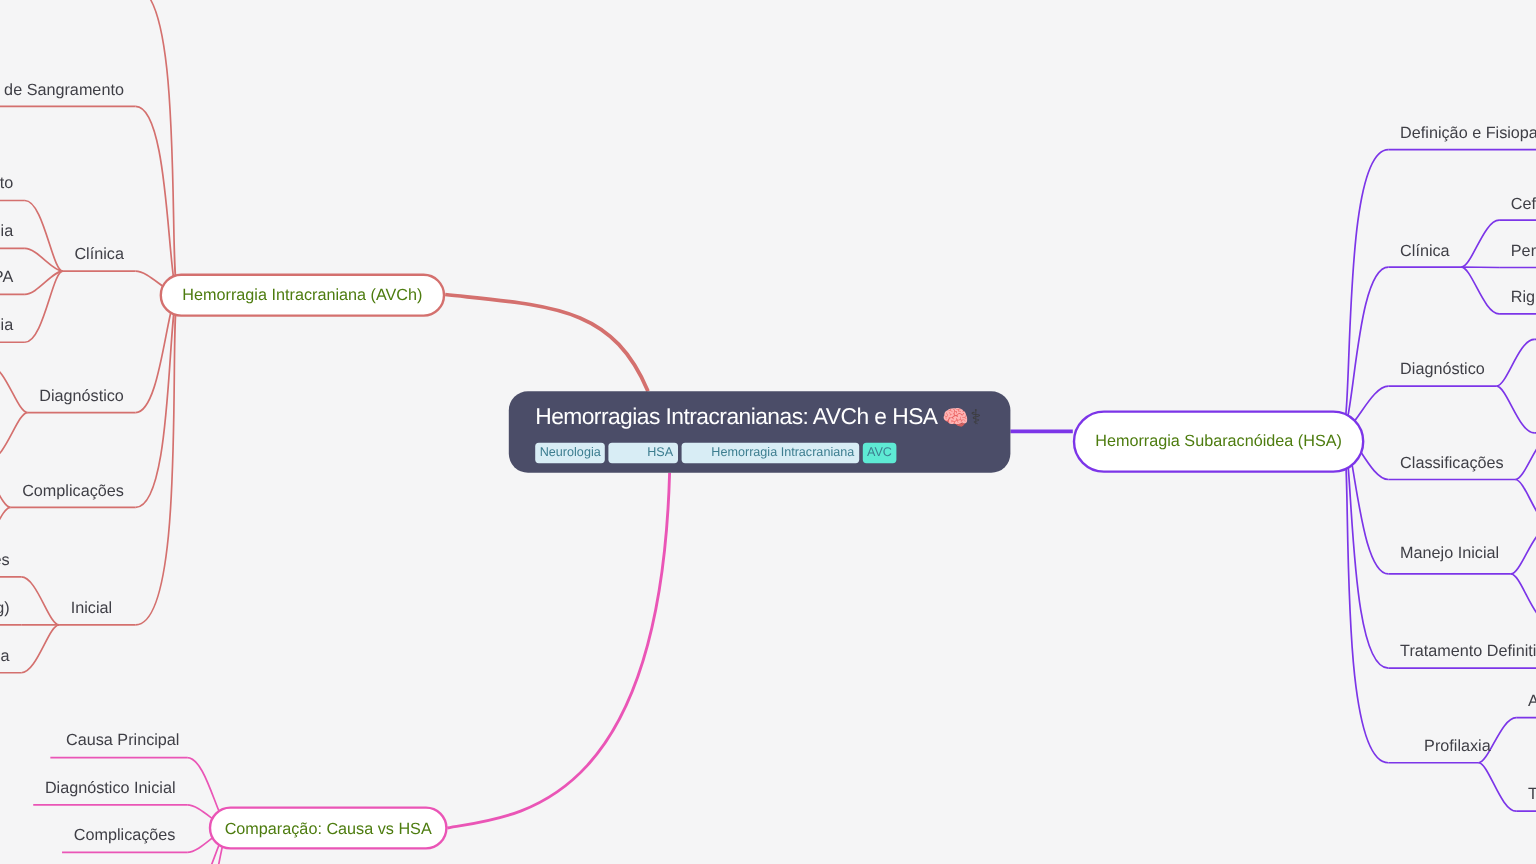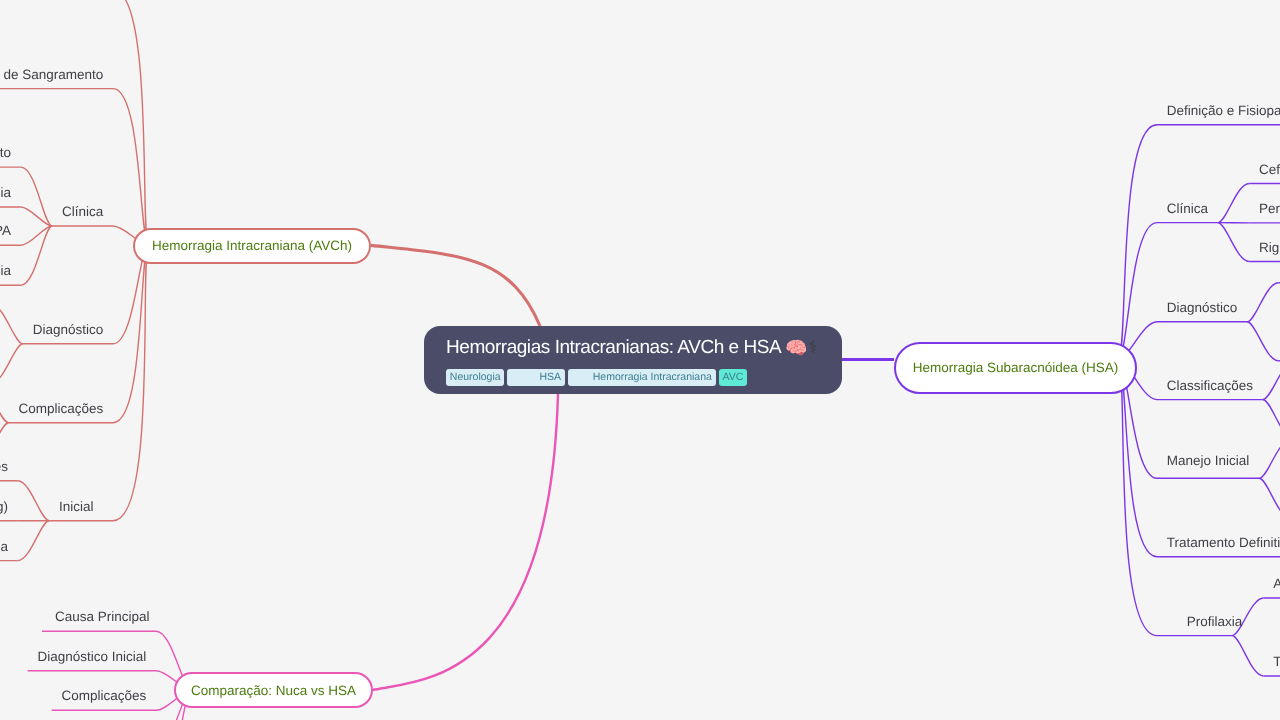--- a/index.html
+++ b/index.html
@@ -140,21 +140,21 @@
       <div class="node-label" style="top: 378.6px; left: 1166.75px;">Classificações</div>
       <div class="node-label" style="top: 454px; left: 1166.75px;">Manejo Inicial</div>
       <div class="node-label" style="top: 535.8px; left: 1166.75px;">Tratamento Definitivo</div>
       <div class="node-label" style="top: 614.6px; left: 1166.75px; margin-left: 20px;">Profilaxia</div>
       <div class="node-label" style="top: 577px; left: 1273.28px;">Antagonista de Cálcio</div>
       <div class="node-label" style="top: 655px; left: 1273.28px;">Trombose Venosa</div>
       <div class="pill" style="left: 894px; top: 341.5px; width: 243px; height: 52px; border: 2px solid rgb(124, 53, 232);">Hemorragia Subaracnóidea (HSA)</div>
       <div class="node-label" style="top: 610.3px; left: 55px;">Causa Principal</div>
       <div class="node-label" style="top: 649.8px; left: 37.4375px;">Diagnóstico Inicial</div>
       <div class="node-label" style="top: 689.3px; left: 61.4531px;">Complicações</div>
-      <div class="pill" style="left: 174px; top: 672px; width: 199px; height: 36px; border: 2px solid rgb(234, 85, 182);">Comparação: Nuca vs HSA</div>
+      <div class="pill" style="left: 174px; top: 672px; width: 199px; height: 36px; border: 2px solid rgb(234, 85, 182);">Comparação: Causa vs HSA</div>
     </div>
   <div id="central" style="left: 424px; top: 326px; width: 418px; height: 68px; background: rgb(75, 77, 104);">
     <div id="central-title" style="color: rgb(255, 255, 255);">
       <span id="central-title-text">Hemorragias Intracranianas: AVCh e HSA</span>
       <span id="central-emoji"> 🧠</span><span id="central-sym">⚕</span>
     </div>
     <div id="central-tags">
         <span class="tag" style="background: rgb(216, 237, 245); color: rgb(61, 126, 144);">Neurologia</span>
         <span class="tag" style="background: rgb(216, 237, 245); color: rgb(61, 126, 144); padding-left: 32px;">HSA</span>
         <span class="tag" style="background: rgb(216, 237, 245); color: rgb(61, 126, 144); padding-left: 25px;">Hemorragia Intracraniana</span>

